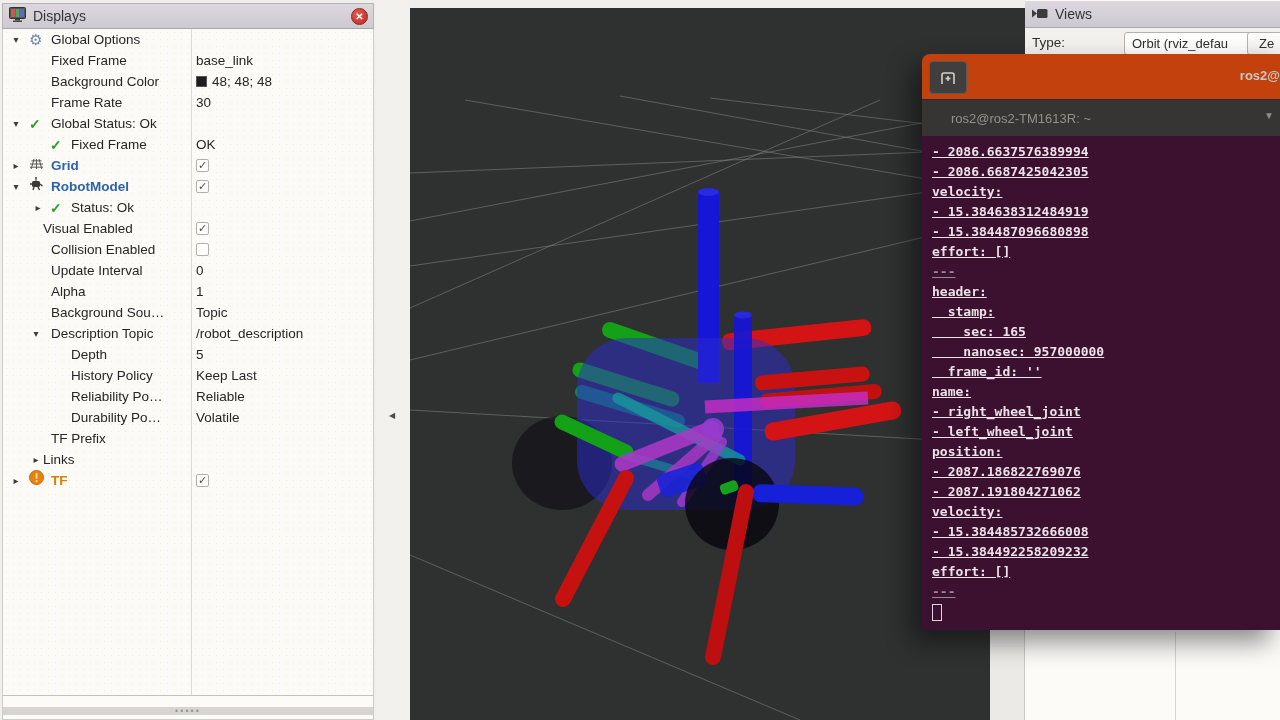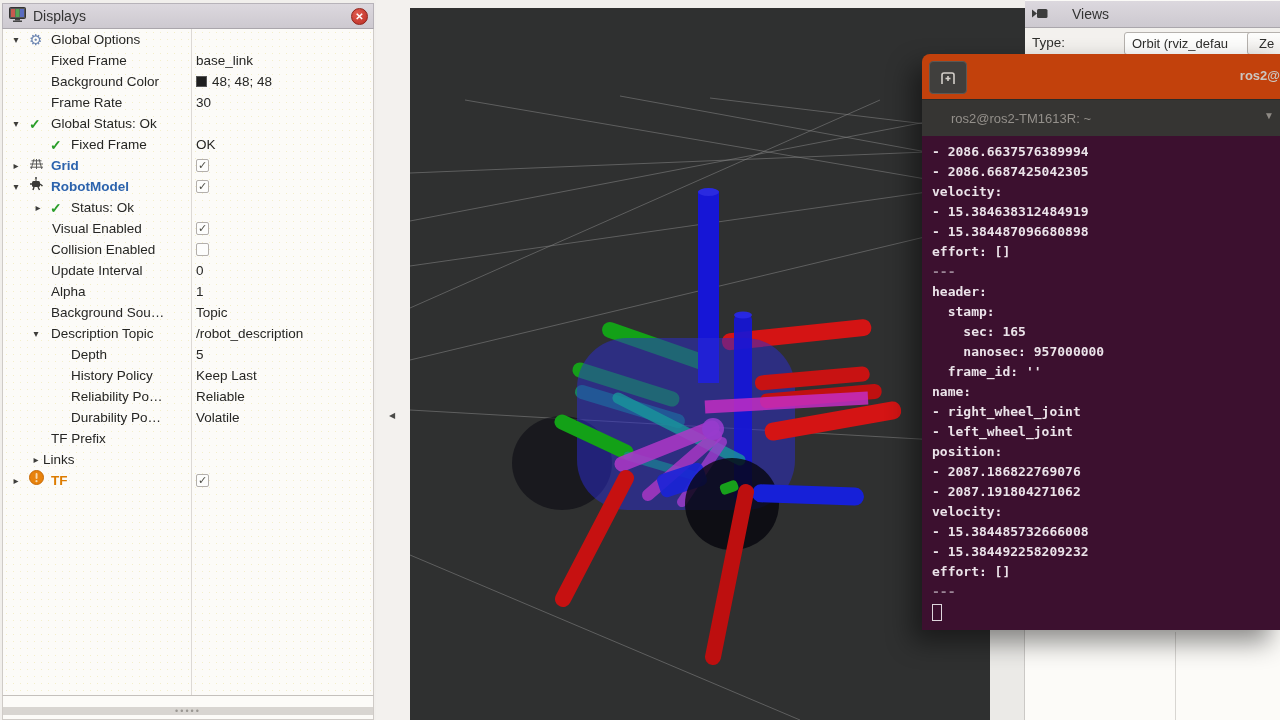--- a/index.html
+++ b/index.html
@@ -56,21 +56,21 @@
   
   .left-gutter { position:absolute; left:376px; top:0; width:34px; height:720px; background:#f3f1ee; }
   .collapse-arrow { position:absolute; left:13px; top:411px; font-size:8px; color:#4a4a48; }
   
   .viewport { position:absolute; left:410px; top:8px; width:615px; height:712px; background:#2f3030; }
   
   .views-dock { position:absolute; left:1025px; top:0; width:255px; height:720px; background:#fbfaf7; overflow:hidden; }
   .views-header {
     position:absolute; left:0; right:0; top:1px; height:27px;
     background:linear-gradient(#dcd8de,#cdc9d0); border-bottom:1px solid #aaa6ac;
-    display:flex; align-items:center; gap:24px; padding:0 7px; font-size:14px; color:#333;
+    display:flex; align-items:center; gap:7px; padding:0 7px; font-size:14px; color:#333;
   }
   .type-row { position:absolute; left:0; right:0; top:28px; height:31px; background:#f3f1ee; border-bottom:1px solid #dedbd7; }
   .type-label { position:absolute; left:7px; top:7px; color:#2f2f2d; }
   .combo {
     position:absolute; left:51px; top:4px; width:142px; height:23px;
     background:#fdfdfc; border:1px solid #b5b1ad; border-radius:3px;
     padding:0 11px 0 7px; line-height:21px; font-size:13px; color:#2f2f2d;
     white-space:nowrap; overflow:hidden;margin-left:48px;
   }
   .combo .carret { position:absolute; right:4px; top:0; font-size:9px; color:#555; line-height:21px; }
@@ -103,21 +103,21 @@
     position:absolute; left:0; right:0; top:46px; height:36px; background:#363533;
     display:flex; align-items:center; justify-content:center;
   }
   .term-tab-title { font-size:13px; color:#94908b; margin-left:-160px; white-space:nowrap; }
   .tab-chevron { position:absolute; right:6px; top:10px; color:#8e8a85; font-size:10px; }
   .term-body {
     position:absolute; left:0; right:0; top:82px; bottom:0;
     background:#3c102f; padding:6px 4px 0 10px; overflow:hidden;
     font-family:"DejaVu Sans Mono", monospace; font-size:13px; font-weight:bold;
   }
-  .tline { height:20px; line-height:20px; color:#ebe3e9; white-space:pre; }
+  .tline { height:20px; line-height:20px; color:#ebe3e9; white-space:pre;text-decoration:underline; }
   .tline.dim { color:#9b8496; }
   .cursor-line { height:20px; display:flex; align-items:center; }
   .term-cursor { width:10px; height:17px; border:1.5px solid #ded6dc; display:inline-block; }
 </style>
 </head>
 <body>
 
 <div class="displays-dock">
   <div class="panel-header">
     <span>
@@ -211,21 +211,21 @@
           </span>
         </div>
         <div class="trow">
           <span class="exp" style="left:29px">▸</span>
           <span class="ricon" style="left:47px">
             <span class="check-glyph">✓</span>
           </span>
           <span class="rlabel " style="left:68px">Status: Ok</span>
         </div>
         <div class="trow">
-          <span class="rlabel " style="left:49px">Visual Enabled</span>
+          <span class="rlabel " style="left:40px">Visual Enabled</span>
           <span class="rvalue">
             <span class="cbox">✓</span>
           </span>
         </div>
         <div class="trow">
           <span class="rlabel " style="left:48px">Collision Enabled</span>
           <span class="rvalue">
             <span class="cbox"></span>
           </span>
         </div>

